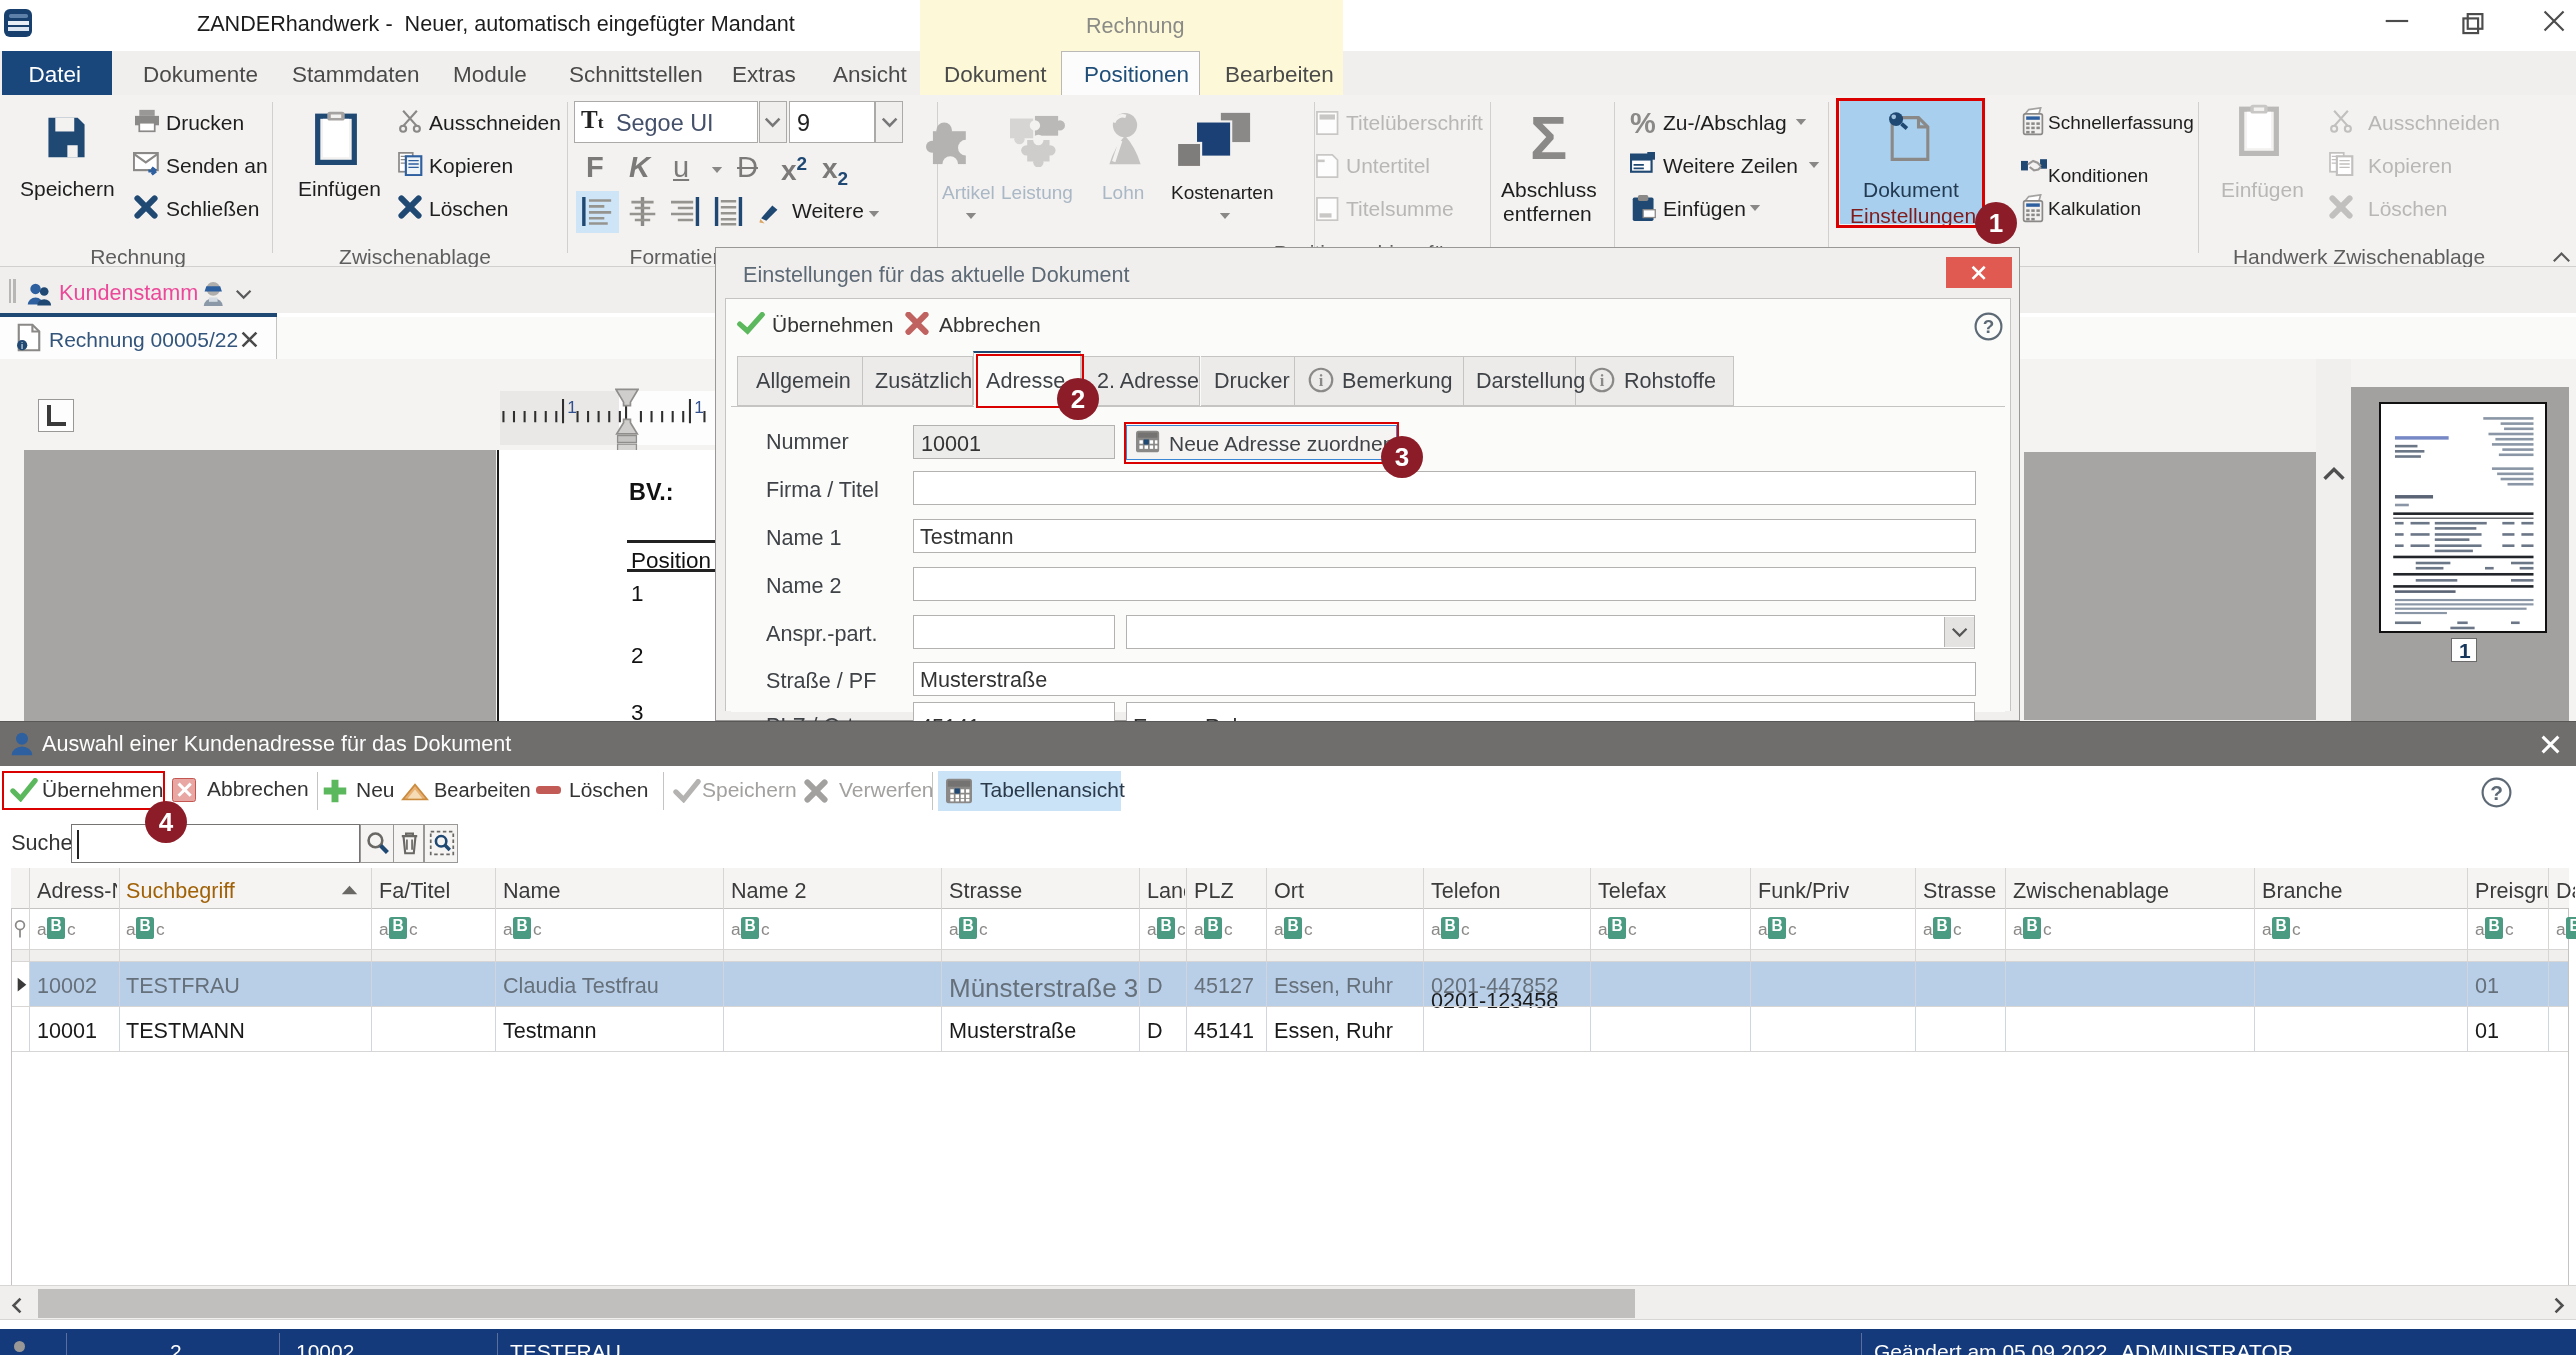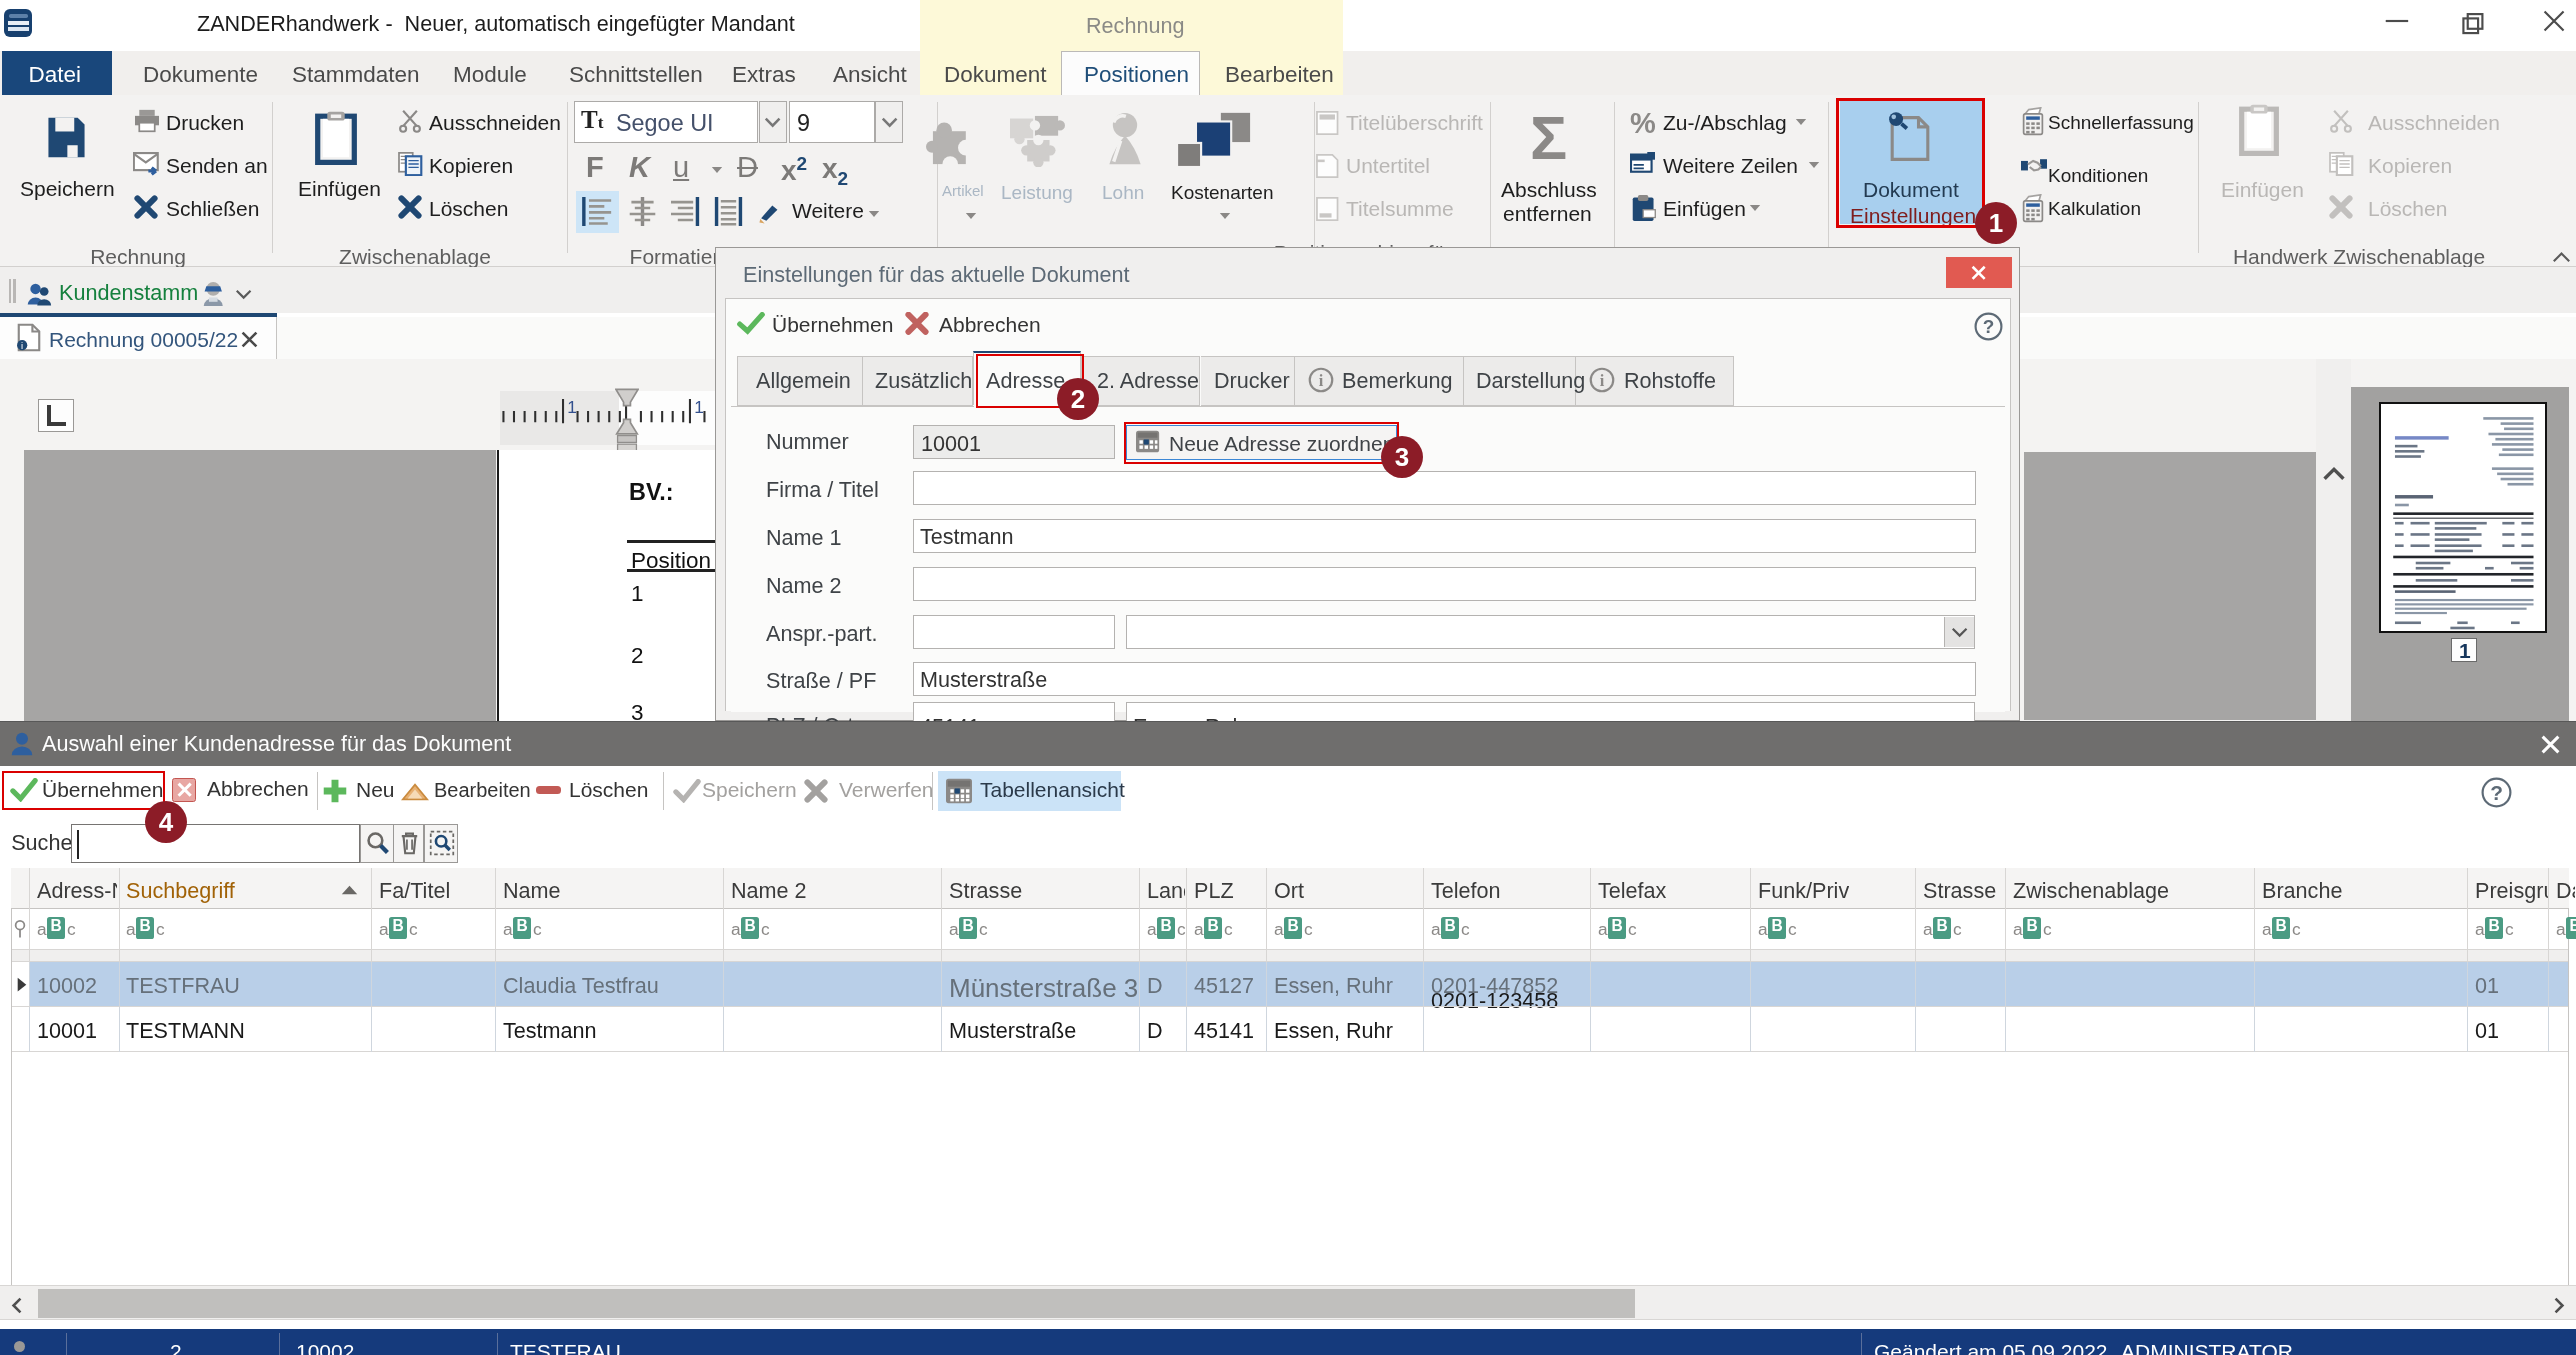--- a/index.html
+++ b/index.html
@@ -157,21 +157,21 @@
   </svg>
 <div class="glab" style="left:692px;top:245px">Formatierung</div>
 
 <svg class="ab" style="left:926px;top:112px" width="45" height="54" viewBox="0 0 52 62">
 <rect x="8" y="22" width="38" height="38" fill="#b5b3b1"></rect>
 <circle cx="21" cy="21" r="9" fill="#b5b3b1"></circle>
 <circle cx="7" cy="40" r="7" fill="#b5b3b1"></circle>
 <circle cx="46" cy="41" r="9" fill="#f3f2f1"></circle>
 <circle cx="28" cy="60" r="9" fill="#f3f2f1"></circle>
 </svg>
-<div class="dlab" style="left:942px;top:182px;color:#aab7c4;font-size:15px">Artikel</div>
+<div class="dlab" style="left:942px;top:182px;color:#aab7c4;font-size:19px">Artikel</div>
 <svg class="ab" style="left:1010px;top:113px" width="55" height="54" viewBox="0 0 64 62">
 <rect x="0" y="6" width="27" height="23" fill="#d7d5d3"></rect>
     <circle cx="11" cy="30" r="6" fill="#d7d5d3"></circle>
 <rect x="29" y="3" width="27" height="23" fill="#bbb9b7"></rect>
     <circle cx="58" cy="14" r="6" fill="#bbb9b7"></circle>
     <circle cx="29" cy="14" r="6" fill="#f3f2f1"></circle>
 <rect x="20" y="31" width="26" height="25" fill="#cfcdcb"></rect>
     <circle cx="19" cy="43" r="6" fill="#cfcdcb"></circle>
     <circle cx="47" cy="43" r="6" fill="#cfcdcb"></circle>
     <circle cx="33" cy="57" r="6" fill="#cfcdcb"></circle>
@@ -326,21 +326,21 @@
 
 <div class="ab" style="left:0;top:267px;width:2576px;height:46px;background:#f0efee"></div>
 <div class="ab" style="left:8.7px;top:279px;width:2.6px;height:24px;background:#b9b7b5"></div>
 <div class="ab" style="left:13px;top:279px;width:2.6px;height:24px;background:#b9b7b5"></div>
 <svg class="ab" style="left:26px;top:282px" width="26" height="26" viewBox="0 0 30 30">
 <circle cx="11" cy="8" r="6" fill="#2e5f9e"></circle>
     <path d="M2 26 a9 8 0 0 1 18 0 z" fill="#2e5f9e"></path>
 <circle cx="21" cy="11" r="5" fill="#1f4873"></circle>
     <path d="M13 27 a8 7 0 0 1 16 0 z" fill="#1f4873"></path>
 </svg>
-<div class="tx" style="left:59px;top:281px;font-size:21.6px;color:#15803d">Kundenstamm</div>
+<div class="tx" style="left:59px;top:281px;font-size:21.6px;color:#ec4899">Kundenstamm</div>
 <svg class="ab" style="left:202px;top:280px" width="22.5" height="28" viewBox="0 0 26 32">
 <circle cx="13" cy="10" r="8" fill="#b0aeac"></circle>
     <path d="M3 13 h20 l-2 -6 h-16 z" fill="#2e5f9e"></path>
     <path d="M2 30 a11 9 0 0 1 22 0 z" fill="#8b98a8"></path>
     <rect x="8" y="20" width="10" height="5" fill="#d5dbe2"></rect>
 </svg>
 <svg class="ab" style="left:235px;top:289px" width="17.3" height="11.2" viewBox="0 0 20 13">
     <path d="M2 2 L10 10 L18 2" fill="none" stroke="#5a5a5a" stroke-width="2.5"></path>
   </svg>
 <div class="ab" style="left:0;top:313px;width:277px;height:3.5px;background:#1f4873"></div>

